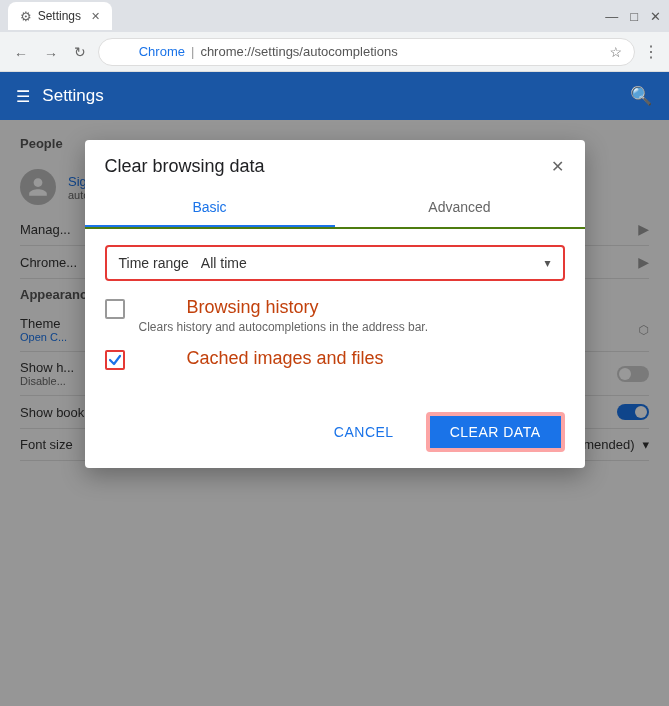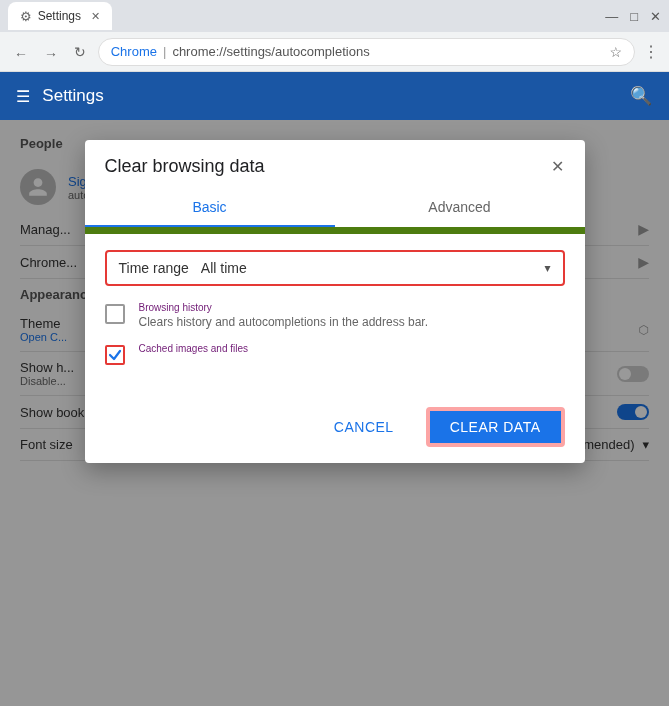--- a/index.html
+++ b/index.html
@@ -36,21 +36,21 @@
       gap: 8px;
       border-bottom: 1px solid #ddd;
     }
     .nav-btn { font-size: 14px; color: #666; cursor: pointer; padding: 2px 4px; }
     .url-box {
       flex: 1; height: 28px; background: #fff;
       border: 1px solid #ddd; border-radius: 14px;
       display: flex; align-items: center; padding: 0 12px; gap: 6px;
       font-size: 13px; color: #333;
     }
-    .url-chrome { color: #1a73e8; font-weight: 500; }
+    .url-chrome { color: #1a73e8; font-weight: 500; margin-left: 28px; }
     .url-sep { color: #999; }
     .url-path { color: #555; }
     .url-star { margin-left: auto; color: #666; font-size: 14px; }
     .menu-btn { font-size: 16px; color: #666; cursor: pointer; }
 
     
     .settings-header {
       height: 48px;
       background: #1a56a4;
       display: flex; align-items: center;
@@ -106,21 +106,21 @@
     }
     .dialog-header {
       display: flex; align-items: center; justify-content: space-between;
       padding: 16px 20px 0 20px;
     }
     .dialog-title { font-size: 18px; font-weight: 500; color: #202124; }
     .dialog-close { font-size: 16px; color: #666; cursor: pointer; }
 
     
     .dialog-tabs {
-      display: flex; border-bottom: 7px solid #4d7c0f; margin-top: 12px;
+      display: flex; border-bottom: 2px solid #4d7c0f; margin-top: 12px;
     }
     .dialog-tab {
       flex: 1; text-align: center; padding: 10px 0;
       font-size: 14px; cursor: pointer; color: #666;
     }
     .dialog-tab.active {
       color: #1a73e8; border-bottom: 2px solid #1a73e8; font-weight: 500;
     }
 
     
@@ -148,21 +148,21 @@
       width: 20px; height: 20px; flex-shrink: 0;
       border: 2px solid #999; border-radius: 2px;
       display: flex; align-items: center; justify-content: center;
       margin-top: 2px;
     }
     .checkbox-box.checked-red {
       background: #fff; border: 2px solid #e53935;
       position: relative;
     }
     .checkbox-content {}
-    .checkbox-label { font-size: 10px; color: #701a75; }
+    .checkbox-label { font-size: 18px; color: #c2410c; margin-left: 48px; }
     .checkbox-desc { font-size: 12px; color: #666; margin-top: 2px; }
 
     
     .dialog-footer {
       display: flex; justify-content: flex-end; align-items: center;
       padding: 12px 20px 16px 20px; gap: 16px;
     }
     .btn-cancel {
       padding: 8px 16px; font-size: 14px; font-weight: 500;
       color: #1a73e8; background: transparent; border: none;

